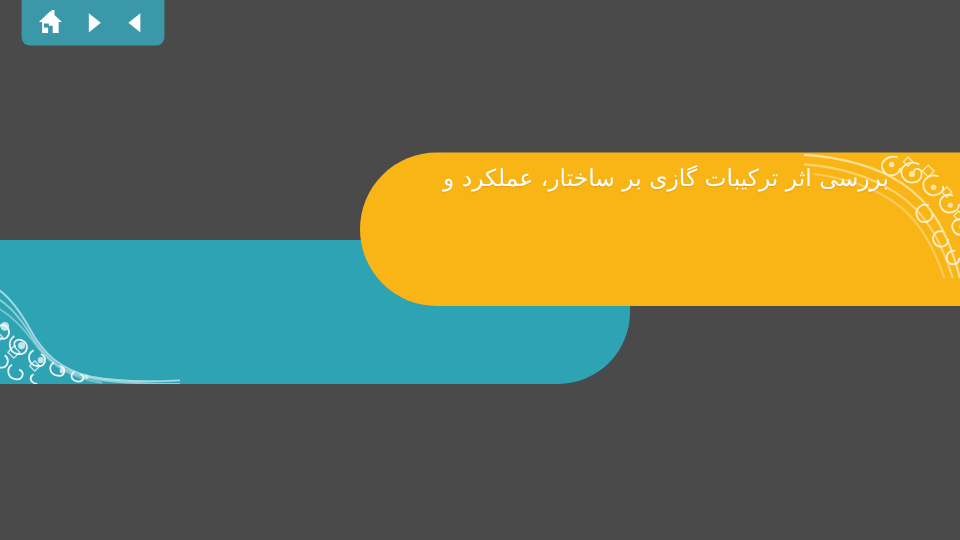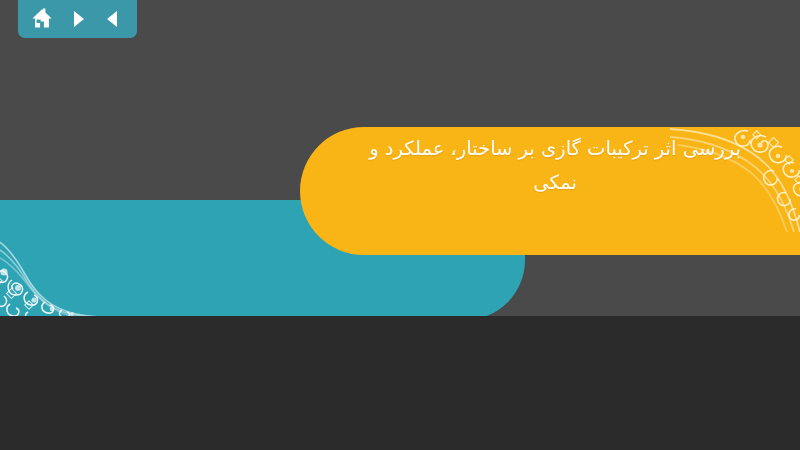--- a/index.html
+++ b/index.html
@@ -4,21 +4,21 @@
 <title>Presentation Slide</title>
 <style>
   html, body {
     margin: 0;
     padding: 0;
     background: #2b2b2b;
   }
   .slide {
     position: relative;
     width: 800px;
-    height: 316px;
+    height: 450px;
     overflow: hidden;
     background: #4a4a4a;
     font-family: "DejaVu Sans", sans-serif;
   }
 
   
   .navbar {
     position: absolute;
     top: 0;
     left: 18px;
@@ -202,16 +202,15 @@
         <rect x="100" y="12" width="7" height="7" transform="rotate(45 103.5 15.5)"></rect>
         <rect x="116" y="30" width="6" height="6" transform="rotate(45 119 33)"></rect>
         <rect x="126" y="50" width="5.5" height="5.5" transform="rotate(45 128.7 52.7)"></rect>
         <rect x="84" y="5" width="5.5" height="5.5" transform="rotate(45 86.7 7.7)"></rect>
       </g>
     </svg>
   </div>
 
   <div class="title-block">
     <span class="title-line">بررسی اثر ترکیبات گازی بر ساختار، عملکرد و</span>
-    <span class="title-line short">نمکی</span>
   </div>
 
 </div>
 
 </body></html>

